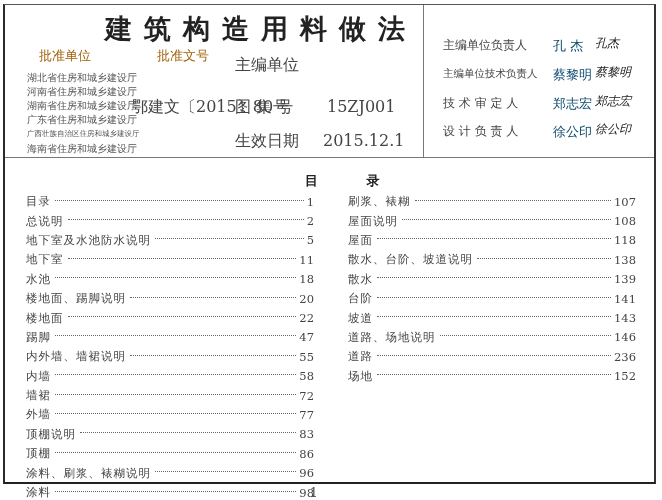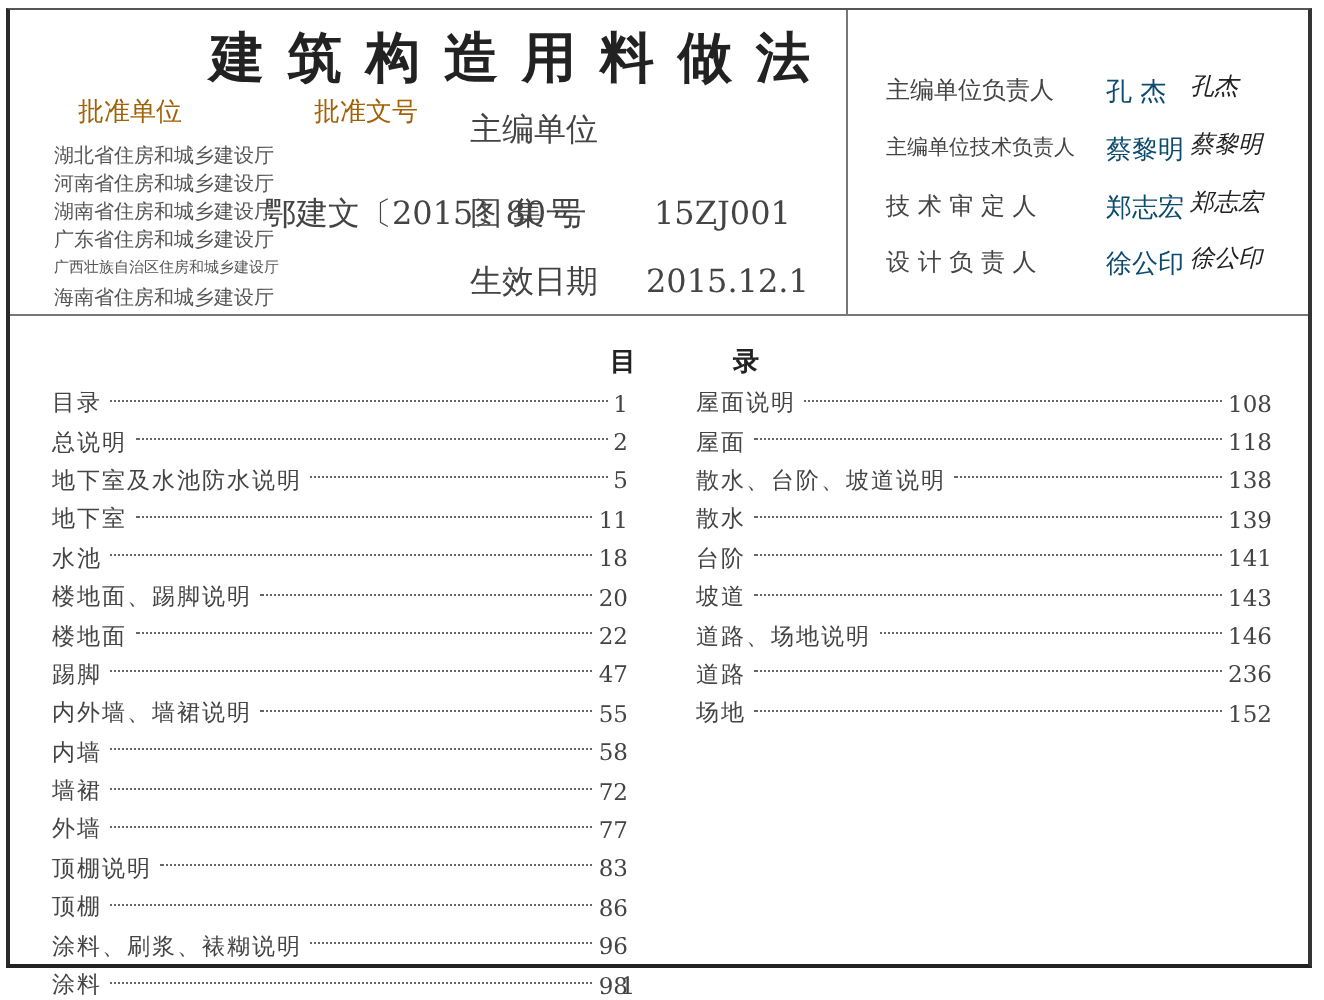--- a/index.html
+++ b/index.html
@@ -159,20 +159,25 @@
     </div>
   <div class="toc-row">
       <span class="lbl">涂料</span>
       <span class="dots"></span>
       <span class="pg">98</span>
     </div>
 </div>
 
 <div class="toc-col" style="left:348px;width:288px;">
   <div class="toc-row">
+      <span class="lbl">刷浆、裱糊</span>
+      <span class="dots"></span>
+      <span class="pg">107</span>
+    </div>
+  <div class="toc-row">
       <span class="lbl">屋面说明</span>
       <span class="dots"></span>
       <span class="pg">108</span>
     </div>
   <div class="toc-row">
       <span class="lbl">屋面</span>
       <span class="dots"></span>
       <span class="pg">118</span>
     </div>
   <div class="toc-row">

